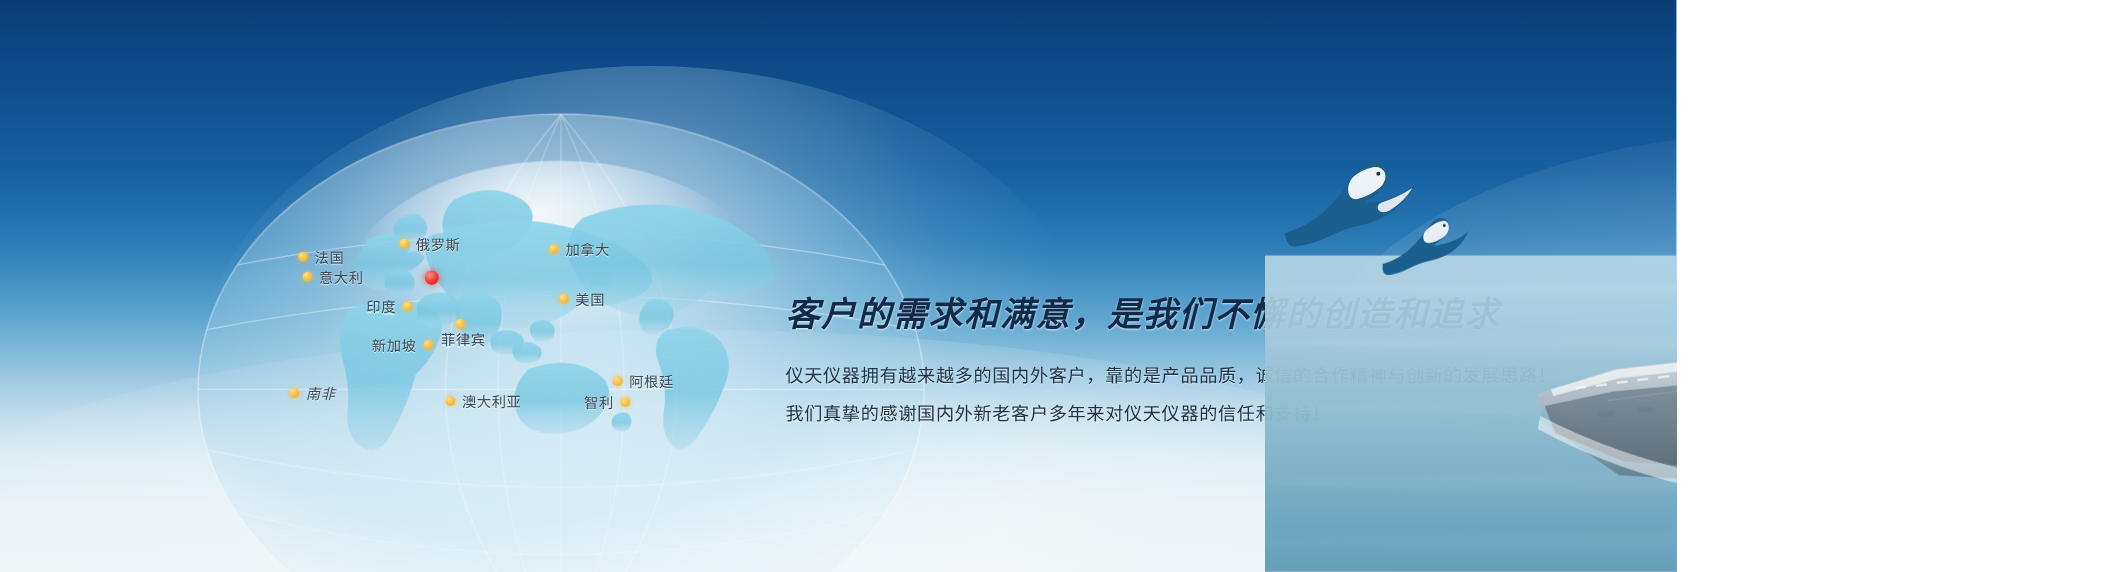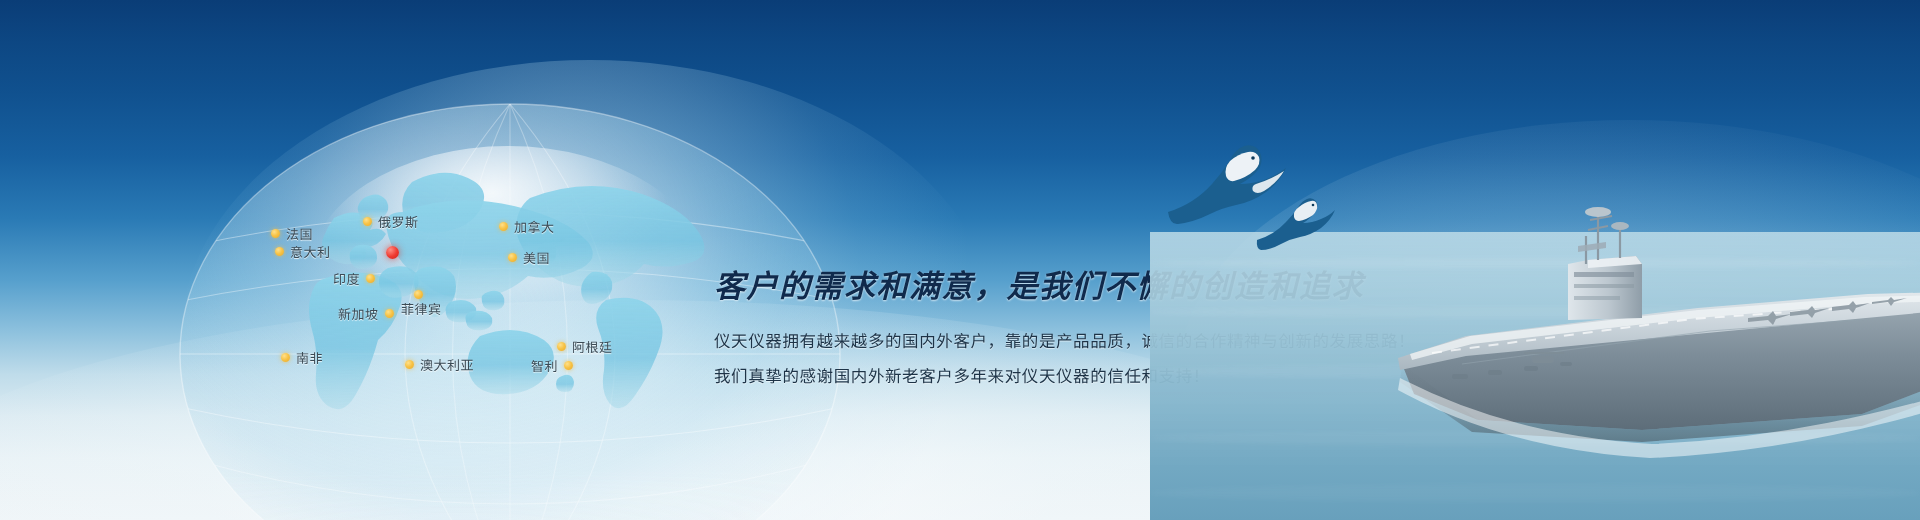--- a/index.html
+++ b/index.html
@@ -1,19 +1,19 @@
 <!DOCTYPE html>
 <html lang="zh-CN"><head>
 <meta charset="utf-8">
 <title>Banner</title>
 <style>
   html,body{margin:0;padding:0;background:#fff;}
   #banner{
     position:relative;
-    width:1920px;height:520px;
+    width:1524px;height:520px;
     overflow:hidden;
     font-family:"DejaVu Sans","Liberation Sans",sans-serif;
     background:linear-gradient(to bottom,
       #0a3d77 0%,
       #0d4783 8%,
       #10518f 18%,
       #1760a0 30%,
       #2a7ab5 42%,
       #57a0cd 54%,
       #8fc2de 64%,
@@ -251,37 +251,37 @@
           <span class="mlabel">意大利</span>
         </div>
         <div class="marker lbl-right" style="left: 213px; top: 126px;">
           <span class="dot"></span>
           <span class="mlabel">俄罗斯</span>
         </div>
         <div class="marker lbl-right" style="left: 349px; top: 131px;">
           <span class="dot"></span>
           <span class="mlabel">加拿大</span>
         </div>
-        <div class="marker lbl-right" style="left: 358px; top: 162px;">
+        <div class="marker lbl-right" style="left: 358px; top: 176px;">
           <span class="dot"></span>
           <span class="mlabel">美国</span>
         </div>
         <div class="marker lbl-left" style="left: 183px; top: 183px; justify-content: space-between;">
           <span class="dot"></span>
           <span class="mlabel">印度</span>
         </div>
         <div class="marker lbl-right" style="left: 251px; top: 204px; flex-direction: column;">
           <span class="dot"></span>
           <span class="mlabel">菲律宾</span>
         </div>
         <div class="marker lbl-left" style="left: 188px; top: 218px;">
           <span class="dot"></span>
           <span class="mlabel">新加坡</span>
         </div>
-        <div class="marker lbl-right" style="left: 131px; top: 262px;">
+        <div class="marker lbl-right" style="left: 113px; top: 262px; font-style: italic;">
           <span class="dot"></span>
           <span class="mlabel">南非</span>
         </div>
         <div class="marker lbl-right" style="left: 255px; top: 269px;">
           <span class="dot"></span>
           <span class="mlabel">澳大利亚</span>
         </div>
         <div class="marker lbl-left" style="left: 381px; top: 270px;">
           <span class="dot"></span>
           <span class="mlabel">智利</span>

